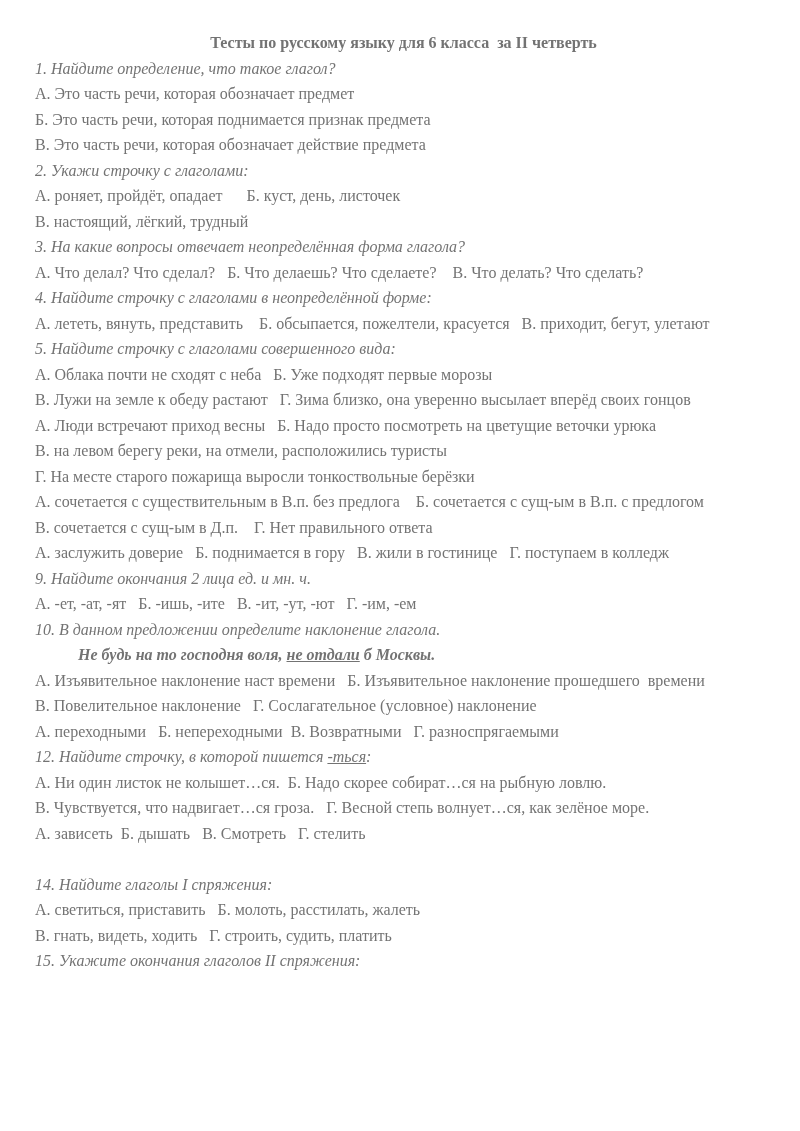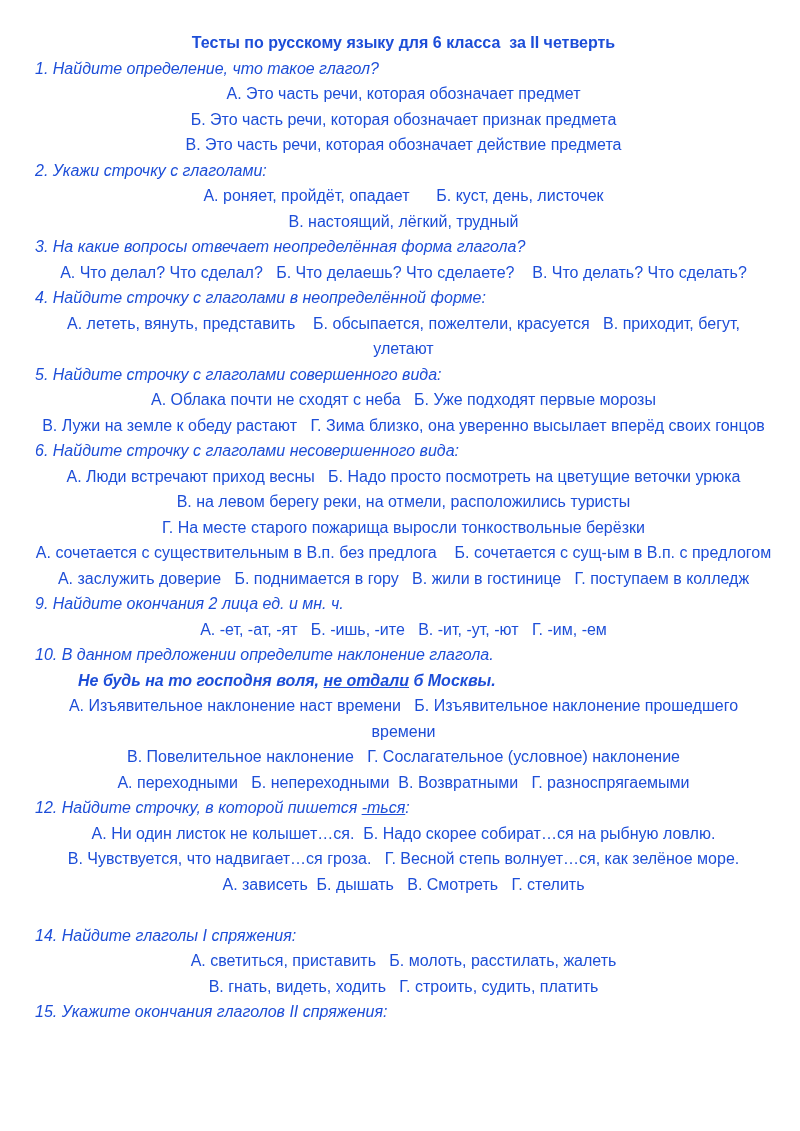--- a/index.html
+++ b/index.html
@@ -6,72 +6,72 @@
   html, body {
     margin: 0;
     padding: 0;
     background: #ffffff;
   }
   .page {
     width: 800px;
     height: 1131px;
     background: #ffffff;
     padding: 30px 28px 0 35px;
-    font-family: Liberation Sans, sans-serif;
+    font-family: Liberation Serif, serif;
     font-size: 16px;
-    color: #1d4ed8;
+    color: #737373;
     overflow: hidden;
   }
   .title-line {
     text-align: center;
     font-weight: bold;
     line-height: 25.5px;
     min-height: 25.5px;
     white-space: pre-wrap;
   }
   .line {
     line-height: 25.5px;
     min-height: 25.5px;
     white-space: pre-wrap;
   }
   .line.question { font-style: italic; }
-  .line.answer { font-style: normal; text-align: center; }
+  .line.answer { font-style: normal; }
   .line.sentence {
     font-style: italic;
     font-weight: bold;
     padding-left: 43px;
   }
   .line.blank { }
   .seg-underline { text-decoration: underline; }
 </style>
 </head>
 <body>
 
 <div class="page">
   <div class="title-line">Тесты по русскому языку для 6 класса  за II четверть</div>
   <div>
       <div class="line question"><span>1. Найдите определение, что такое глагол?</span></div>
       <div class="line answer"><span>А. Это часть речи, которая обозначает предмет</span></div>
-      <div class="line answer"><span>Б. Это часть речи, которая обозначает признак предмета</span></div>
+      <div class="line answer"><span>Б. Это часть речи, которая поднимается признак предмета</span></div>
       <div class="line answer"><span>В. Это часть речи, которая обозначает действие предмета</span></div>
       <div class="line question"><span>2. Укажи строчку с глаголами:</span></div>
       <div class="line answer"><span>А. роняет, пройдёт, опадает      Б. куст, день, листочек</span></div>
       <div class="line answer"><span>В. настоящий, лёгкий, трудный</span></div>
       <div class="line question"><span>3. На какие вопросы отвечает неопределённая форма глагола?</span></div>
       <div class="line answer"><span>А. Что делал? Что сделал?   Б. Что делаешь? Что сделаете?    В. Что делать? Что сделать?</span></div>
       <div class="line question"><span>4. Найдите строчку с глаголами в неопределённой форме:</span></div>
       <div class="line answer"><span>А. лететь, вянуть, представить    Б. обсыпается, пожелтели, красуется   В. приходит, бегут, улетают</span></div>
       <div class="line question"><span>5. Найдите строчку с глаголами совершенного вида:</span></div>
       <div class="line answer"><span>А. Облака почти не сходят с неба   Б. Уже подходят первые морозы</span></div>
       <div class="line answer"><span>В. Лужи на земле к обеду растают   Г. Зима близко, она уверенно высылает вперёд своих гонцов</span></div>
-      <div class="line question"><span>6. Найдите строчку с глаголами несовершенного вида:</span></div>
       <div class="line answer"><span>А. Люди встречают приход весны   Б. Надо просто посмотреть на цветущие веточки урюка</span></div>
       <div class="line answer"><span>В. на левом берегу реки, на отмели, расположились туристы</span></div>
       <div class="line answer"><span>Г. На месте старого пожарища выросли тонкоствольные берёзки</span></div>
       <div class="line answer"><span>А. сочетается с существительным в В.п. без предлога    Б. сочетается с сущ-ым в В.п. с предлогом</span></div>
+      <div class="line answer"><span>В. сочетается с сущ-ым в Д.п.    Г. Нет правильного ответа</span></div>
       <div class="line answer"><span>А. заслужить доверие   Б. поднимается в гору   В. жили в гостинице   Г. поступаем в колледж</span></div>
       <div class="line question"><span>9. Найдите окончания 2 лица ед. и мн. ч.</span></div>
       <div class="line answer"><span>А. -ет, -ат, -ят   Б. -ишь, -ите   В. -ит, -ут, -ют   Г. -им, -ем</span></div>
       <div class="line question"><span>10. В данном предложении определите наклонение глагола.</span></div>
       <div class="line sentence"><span>Не будь на то господня воля, </span><span class="seg-underline">не отдали</span><span> б Москвы.</span></div>
       <div class="line answer"><span>А. Изъявительное наклонение наст времени   Б. Изъявительное наклонение прошедшего  времени</span></div>
       <div class="line answer"><span>В. Повелительное наклонение   Г. Сослагательное (условное) наклонение</span></div>
       <div class="line answer"><span>А. переходными   Б. непереходными  В. Возвратными   Г. разноспрягаемыми</span></div>
       <div class="line question"><span>12. Найдите строчку, в которой пишется </span><span class="seg-underline">-ться</span><span>:</span></div>
       <div class="line answer"><span>А. Ни один листок не колышет…ся.  Б. Надо скорее собират…ся на рыбную ловлю.</span></div>

